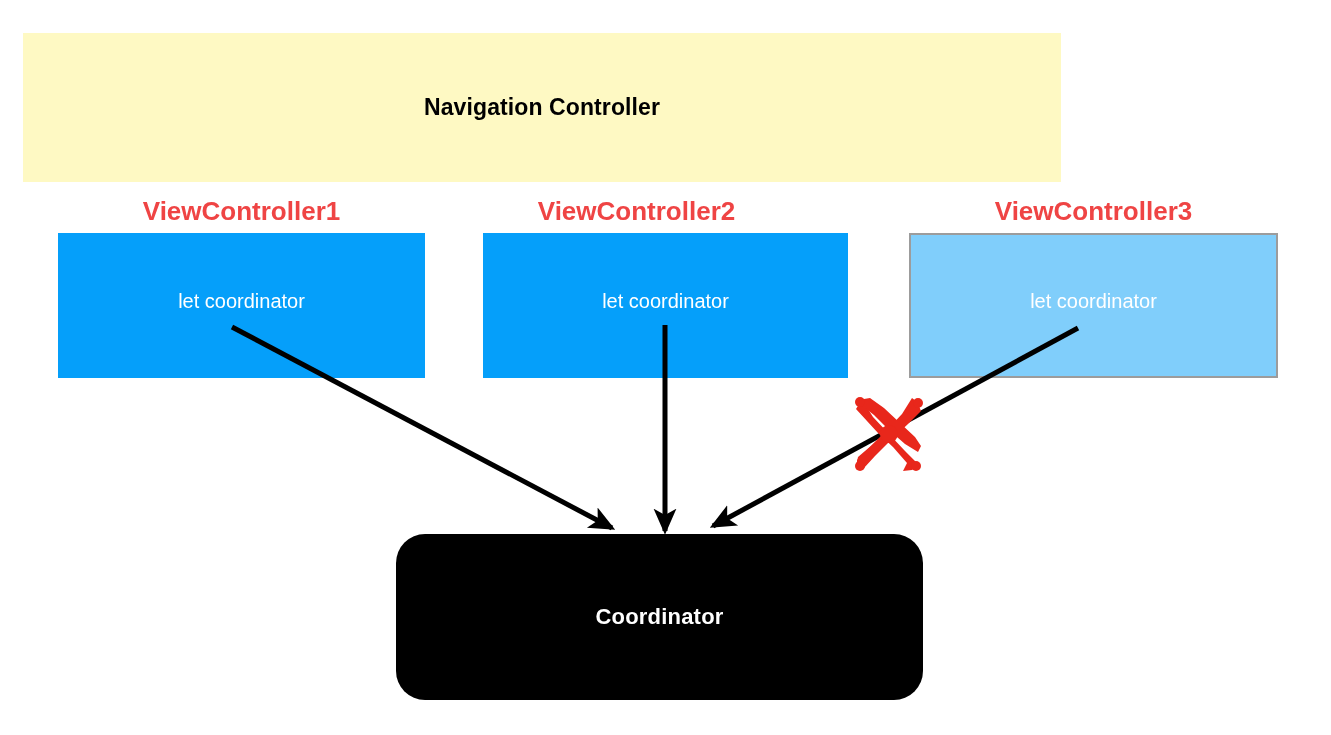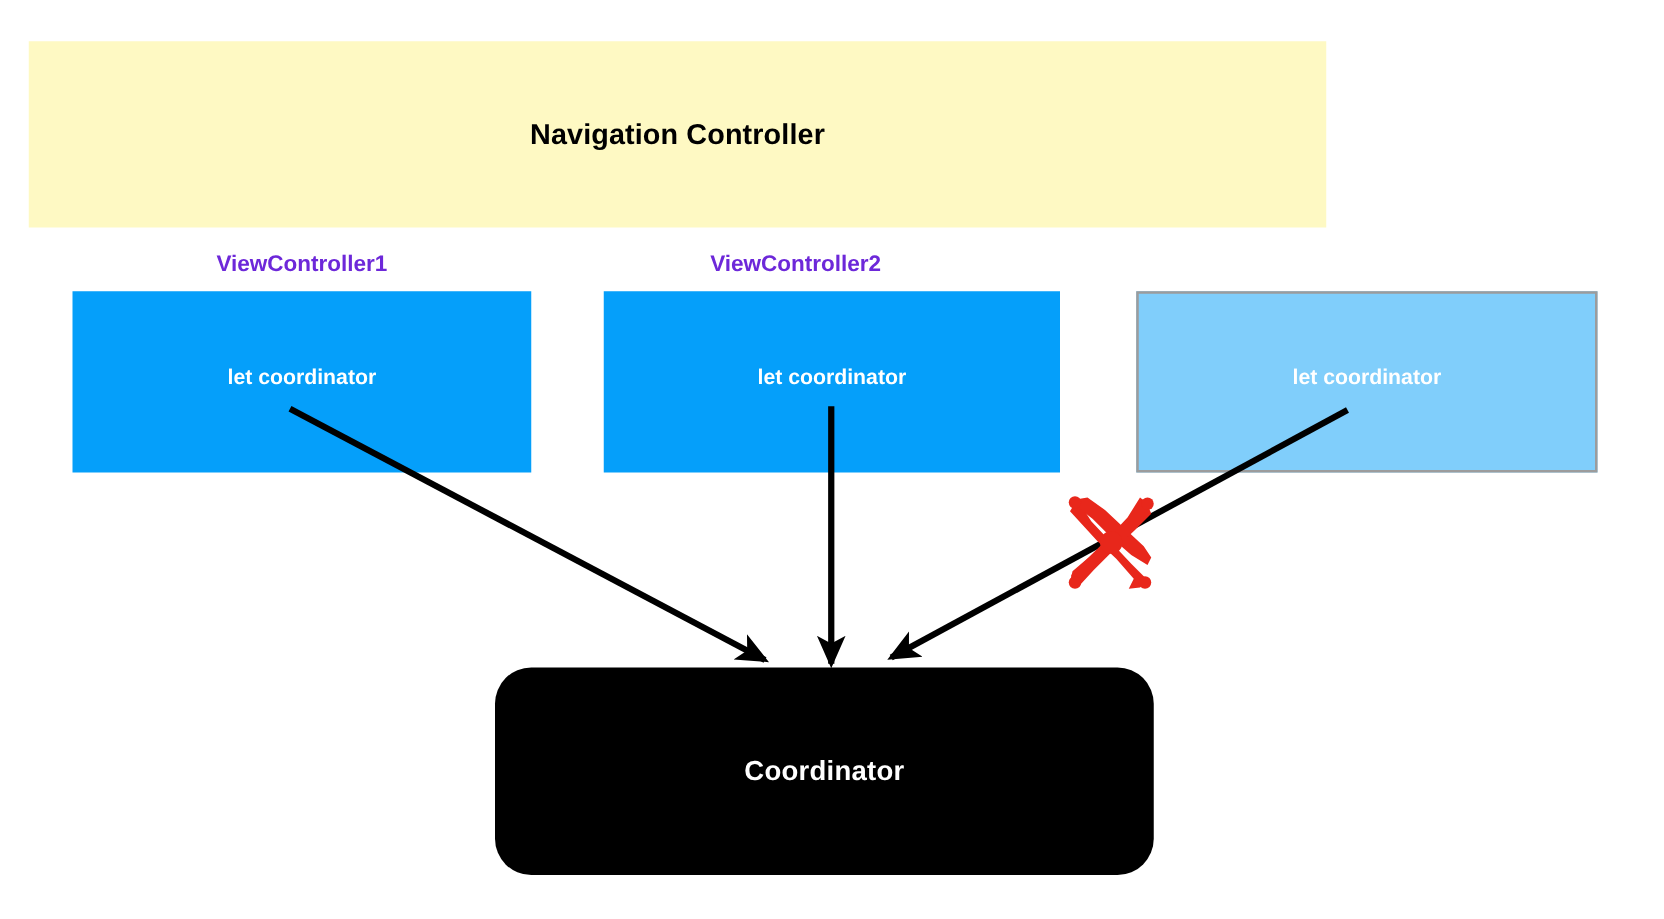--- a/index.html
+++ b/index.html
@@ -37,23 +37,23 @@
     color: #000000;
     letter-spacing: 0.1px;
   }
 
   
   .vc-title {
     position: absolute;
     top: 197px;
     height: 28px;
     line-height: 28px;
-    font-size: 18px;
+    font-size: 26px;
     font-weight: bold;
-    color: #6d28d9;
+    color: #ef4444;
     text-align: center;
     white-space: nowrap;
   }
   #vc-title-1 { left: 58px;  width: 367px; }
   #vc-title-2 { left: 454px; width: 365px; }
   #vc-title-3 { left: 909px; width: 369px; }
 
   
   .vc-box {
     position: absolute;
@@ -67,22 +67,22 @@
   #vc-box-1 { left: 58px;  width: 367px; background: #059FFA; }
   #vc-box-2 { left: 483px; width: 365px; background: #059FFA; }
   #vc-box-3 {
     left: 909px; width: 369px;
     background: #80CEFB;
     border: 2px solid #9c9c9c;
   }
   .vc-box-label {
     position: relative;
     top: -4px;
-    font-size: 17px;
-    font-weight: bold;
+    font-size: 20px;
+    font-weight: normal;
     color: #ffffff;
     white-space: nowrap;
   }
 
   
   .coordinator-box {
     position: absolute;
     left: 396px;
     top: 534px;
     width: 527px;
@@ -114,20 +114,21 @@
 <body>
 
 <div id="canvas">
 
   <div class="nav-banner">
     <span class="nav-banner-label">Navigation Controller</span>
   </div>
 
   <div class="vc-title" id="vc-title-1">ViewController1</div>
   <div class="vc-title" id="vc-title-2">ViewController2</div>
+  <div class="vc-title" id="vc-title-3">ViewController3</div>
 
   <div class="vc-box" id="vc-box-1">
     <span class="vc-box-label">let coordinator</span>
   </div>
   <div class="vc-box" id="vc-box-2">
     <span class="vc-box-label">let coordinator</span>
   </div>
   <div class="vc-box" id="vc-box-3">
     <span class="vc-box-label">let coordinator</span>
   </div>

